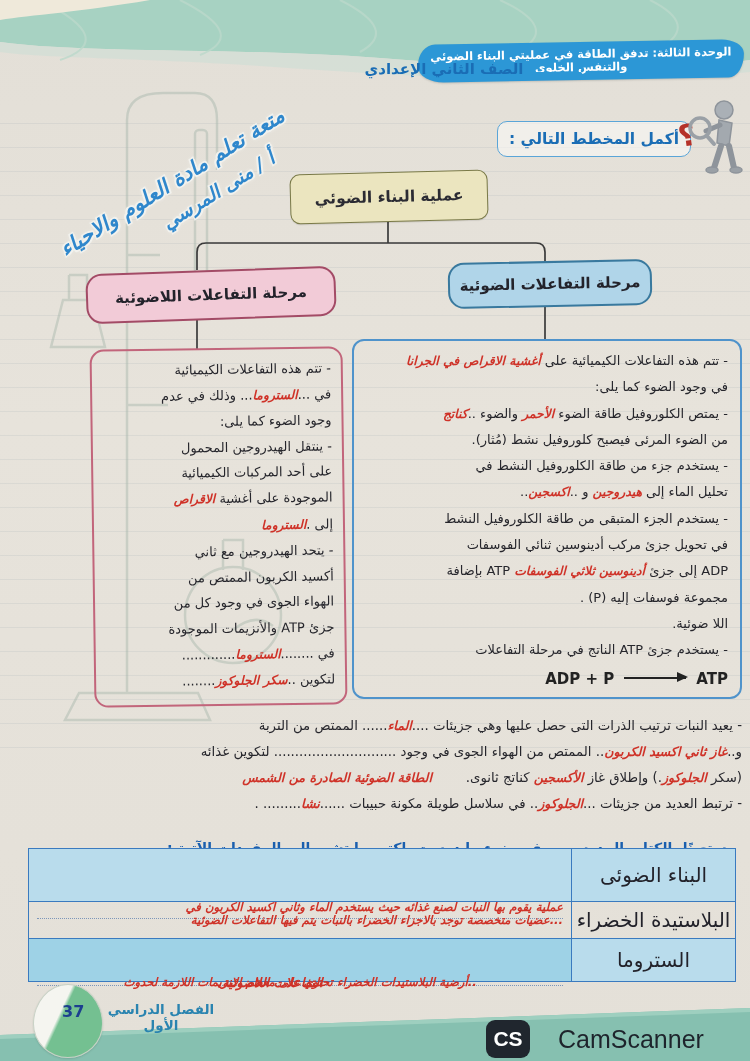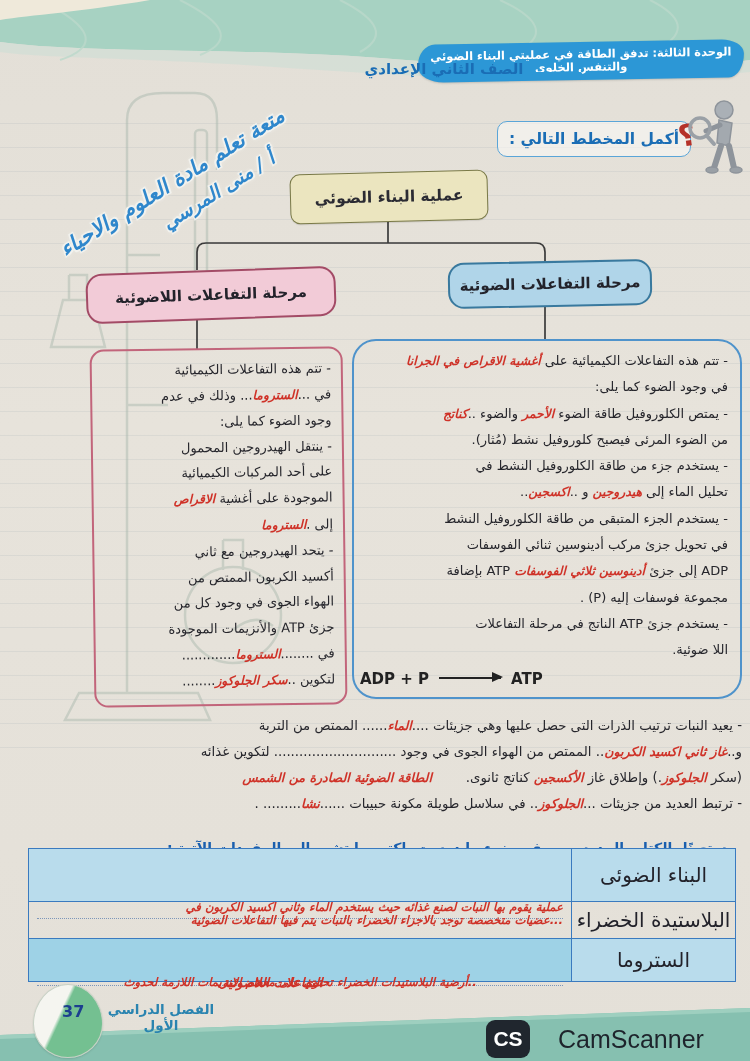--- a/index.html
+++ b/index.html
@@ -25,28 +25,28 @@
   #prompt-box span{color:#1a6db5;font-size:15.5px;font-weight:bold;}
   #character{left:684px;top:98px;width:64px;height:76px;}
   #qmark{left:678px;top:118px;font-size:30px;font-weight:bold;color:#b53229;transform:rotate(-8deg);}
   
   #root-box{left:290px;top:172px;width:196px;height:48px;background:#ebe5bf;border:1.6px solid #7a7a48;border-radius:10px;transform:rotate(-1.5deg);display:flex;align-items:center;justify-content:center;box-shadow:0 1px 1px rgba(0,0,0,.1);}
   #root-box span{font-size:15.5px;font-weight:bold;color:#2b2b33;}
   #light-stage{left:448px;top:261px;width:200px;height:42px;background:#b0d5e9;border:2px solid #39799e;border-radius:16px;transform:rotate(-1.2deg);display:flex;align-items:center;justify-content:center;}
   #dark-stage{left:86px;top:270px;width:246px;height:46px;background:#f2cbd7;border:2px solid #a34b66;border-radius:16px;transform:rotate(-2deg);display:flex;align-items:center;justify-content:center;}
   .stage-label{font-size:15px;font-weight:bold;color:#23232b;}
   
-  #light-panel{left:352px;top:339px;width:390px;height:360px;border:2px solid #4f93cb;border-radius:24px;padding:7px 12px 4px 6px;box-sizing:border-box;}
+  #light-panel{left:352px;top:339px;width:390px;height:360px;border:2px solid #4f93cb;border-radius:12px;padding:7px 12px 4px 6px;box-sizing:border-box;}
   #dark-panel{left:92px;top:348px;width:253px;height:358px;border:2px solid #c2657b;border-radius:14px;transform:rotate(-0.8deg);padding:7px 10px 4px 4px;box-sizing:border-box;}
   .tline{white-space:pre;color:#26262c;}
   #light-panel .tline{font-size:13px;line-height:26.3px;}
   #dark-panel .tline{font-size:13px;line-height:25.6px;}
   .hw{color:#cf3228;font-weight:bold;font-style:italic;font-size:.95em;}
   .pr{color:#26262c;}
-  #equation{direction:ltr;text-align:left;font-size:15px;font-weight:bold;color:#222;margin-top:6px;}
+  #equation{direction:ltr;text-align:right;font-size:15px;font-weight:bold;color:#222;margin-top:6px;}
   .arrow{display:inline-block;width:62px;height:2px;background:#222;position:relative;vertical-align:middle;margin:0 10px 3px 10px;}
   .arrow::after{content:'';position:absolute;right:-2px;top:-4.5px;border-left:11px solid #222;border-top:5.5px solid transparent;border-bottom:5.5px solid transparent;}
   
   #summary{left:22px;top:713px;width:720px;}
   #summary .tline{font-size:13.3px;line-height:26px;}
   
   #vocab-intro{left:28px;top:840px;width:708px;color:#1a5fae;font-size:14px;font-weight:bold;}
   #vocab-table{left:28px;top:848px;width:708px;border:1.8px solid #3a7abf;box-sizing:border-box;}
   .vrow{display:flex;flex-direction:row;}
   .vrow + .vrow{border-top:1.8px solid #3a7abf;}
@@ -156,22 +156,22 @@
         <div class="tline"><span class="pr">- تتم هذه التفاعلات الكيميائية على </span><span class="hw">أغشية الاقراص في الجرانا</span></div>
         <div class="tline"><span class="pr">في وجود الضوء كما يلى:</span></div>
         <div class="tline"><span class="pr">- يمتص الكلوروفيل طاقة الضوء </span><span class="hw">الأحمر</span><span class="pr"> والضوء ..</span><span class="hw">كناتج</span></div>
         <div class="tline"><span class="pr">من الضوء المرئى فيصبح كلوروفيل نشط (مُثار).</span></div>
         <div class="tline"><span class="pr">- يستخدم جزء من طاقة الكلوروفيل النشط في</span></div>
         <div class="tline"><span class="pr">تحليل الماء إلى </span><span class="hw">هيدروجين</span><span class="pr"> و ..</span><span class="hw">اكسجين</span><span class="pr">..</span></div>
         <div class="tline"><span class="pr">- يستخدم الجزء المتبقى من طاقة الكلوروفيل النشط</span></div>
         <div class="tline"><span class="pr">في تحويل جزئ مركب أدينوسين ثنائي الفوسفات</span></div>
         <div class="tline"><span class="pr">ADP إلى جزئ </span><span class="hw">أدينوسين ثلاثي الفوسفات</span><span class="pr"> ATP بإضافة</span></div>
         <div class="tline"><span class="pr">مجموعة فوسفات إليه (P) .</span></div>
+        <div class="tline"><span class="pr">اللا ضوئية.</span></div>
         <div class="tline"><span class="pr">- يستخدم جزئ ATP الناتج في مرحلة التفاعلات</span></div>
-        <div class="tline"><span class="pr">اللا ضوئية.</span></div>
       </div>
     <div id="equation">
       <span>ADP + P</span><span class="arrow"></span><span>ATP</span>
     </div>
   </div>
 
   <div id="dark-panel" class="abs">
     <div>
         <div class="tline"><span class="pr">- تتم هذه التفاعلات الكيميائية</span></div>
         <div class="tline"><span class="pr">في ...</span><span class="hw">الستروما</span><span class="pr">... وذلك في عدم</span></div>

